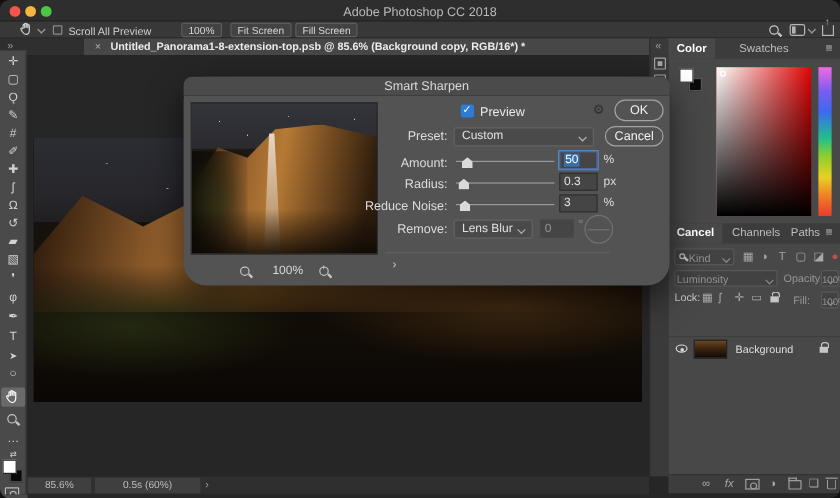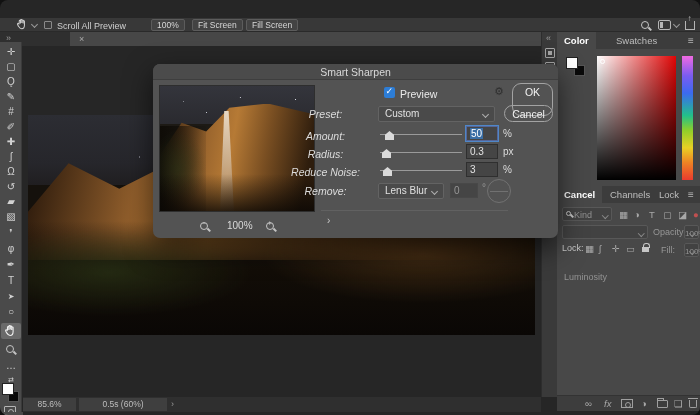--- a/index.html
+++ b/index.html
@@ -64,21 +64,21 @@
   .ph-cliff { left:0; top:8%; width:100%; height:58%;
     clip-path:polygon(0 62%, 8% 24%, 18% 44%, 33% 14%, 52% 2%, 72% 16%, 100% 6%, 100% 100%, 0 100%);
     background:linear-gradient(102deg, #231409 0%, #8f5d2b 22%, #b0752f 38%, #6d451d 58%, #33200e 78%, #140d06 100%); }
   .ph-dark { left:0; bottom:0; width:100%; height:52%;
     background:
       radial-gradient(ellipse 40% 55% at 16% 45%, rgba(56,74,30,.45), transparent 70%),
       radial-gradient(ellipse 45% 60% at 78% 30%, rgba(138,88,36,.35), transparent 70%),
       linear-gradient(180deg, rgba(20,14,8,0) 0%, #120d07 45%, #0a0705 100%); }
 
   
-  .dialog { left:153px; top:64px; width:405px; height:174px; background:#535353; border-radius:7px;
+  .dialog { left:153px; top:64px; width:405px; height:174px; background:#535353; border-radius:19px;
             box-shadow:0 10px 28px rgba(0,0,0,.6); }
   .dlg-title { left:0; top:0; width:100%; height:16px; background:#4b4b4b; border-bottom:1px solid #3e3e3e;
                border-radius:7px 7px 0 0; text-align:center; line-height:16px; color:#d9d9d9; font-size:10.5px; }
   .dlg-thumb { left:6px; top:21px; width:156px; height:127px; background:#1d1a15; border:1px solid #2e2e2e; overflow:hidden; }
   .th-sky { left:0; top:0; width:100%; height:30%;
     background:
       radial-gradient(1px 1px at 15% 40%, #d7dae2 40%, transparent 60%),
       radial-gradient(1px 1px at 30% 70%, #c2c6cf 40%, transparent 60%),
       radial-gradient(1px 1px at 52% 30%, #d7dae2 40%, transparent 60%),
       radial-gradient(1px 1px at 70% 60%, #c2c6cf 40%, transparent 60%),
@@ -89,21 +89,21 @@
     background:linear-gradient(100deg, #2a1a0c 0%, #96622c 28%, #b67a35 46%, #7a4f22 66%, #2e1d0d 92%); }
   .th-trees { left:0; top:32%; width:30%; height:68%;
     background:radial-gradient(ellipse 80% 60% at 40% 50%, rgba(44,54,24,.55), transparent 75%),
                linear-gradient(90deg, #0f0c07 0%, rgba(15,12,7,.1) 100%); }
   .th-wf { left:39%; top:20%; width:9%; height:80%;
     clip-path:polygon(30% 0, 62% 0, 100% 100%, 0 100%);
     background:linear-gradient(180deg, rgba(235,221,202,.95) 0%, rgba(208,188,165,.7) 55%, rgba(150,130,110,.25) 100%); }
   .th-shade { left:0; bottom:0; width:100%; height:30%;
     background:linear-gradient(180deg, rgba(10,7,4,0), rgba(10,7,4,.8)); }
 
-  .dlg-label { color:#dcdcdc; font-size:10.5px; text-align:center; width:95px;font-style:italic; }
+  .dlg-label { color:#dcdcdc; font-size:10.5px; text-align:right; width:95px; }
   .track { height:1px; background:#9a9a9a; }
   .sl-thumb { width:9px; height:9px; background:#dadada;
               clip-path:polygon(50% 0, 100% 42%, 100% 100%, 0 100%, 0 42%); }
   .val-box { width:32px; height:15px; background:#454545; border:1px solid #2f2f2f; color:#e2e2e2;
              font-size:10px; line-height:13px; padding-left:3px; }
   .val-box.focus { border-color:#569; outline:1px solid #4f87c7; }
   .sel-text { background:#3a6ea5; color:#fff; padding:0 1px; }
   .dd { background:#4a4a4a; border:1px solid #636363; border-radius:2px; color:#e0e0e0;
         font-size:10px; line-height:14px; padding-left:6px; }
   .dd::after { content:""; position:absolute; right:6px; top:5px; width:4px; height:4px;
@@ -158,20 +158,26 @@
   
   .statusbar { left:23px; top:397px; width:518px; height:15px; background:#2f2f2f; }
   .stat-box { height:13px; top:1px; background:#3f3f3f; color:#bdbdbd; font-size:8.5px;
               line-height:13px; text-align:center; }
 </style>
 </head>
 <body>
 
 <div id="win">
 
+  <div class="abs titlebar">
+    <div class="abs tl" style="left:8px;background:#f5554a;"></div>
+    <div class="abs tl" style="left:21px;background:#f6b53d;"></div>
+    <div class="abs tl" style="left:34px;background:#4cc645;"></div>
+    <div class="abs title-text">Adobe Photoshop CC 2018</div>
+  </div>
 
   <div class="abs optbar">
     <span class="abs" style="left:16px;top:0;"><svg width="13" height="13" viewBox="0 0 14 14">
           <path d="M3.5 6V3.2c0-.9 1.4-.9 1.4 0V6M4.9 5.5V2.2c0-.9 1.4-.9 1.4 0v3.3M6.3 5.5V2.8c0-.9 1.4-.9 1.4 0V6M7.7 6V3.6c0-.9 1.4-.9 1.4 0v3.9c0 2.4-1 4-3 4-1.6 0-2.2-.7-3.4-2.6-.9-1.4-1.7-2.4-.9-3 .6-.4 1.2.2 1.7 1" fill="none" stroke="#cfcfcf" stroke-width="1.1"></path>
         </svg></span>
     <span class="abs chev" style="left:32px;top:4px;"></span>
     <span class="abs cbx" style="left:44px;top:3px;"></span>
     <span class="abs" style="left:57px;top:2.5px;color:#cfcfcf;font-size:9px;">Scroll All Preview</span>
     <span class="abs opt-btn" style="left:151px;">100%</span>
     <span class="abs opt-btn" style="left:192px;">Fit Screen</span>
@@ -179,20 +185,21 @@
     <span class="abs mag" style="left:641px;top:2.5px;"></span>
     <span class="abs ws" style="left:658px;top:2px;"></span>
     <span class="abs chev" style="left:674px;top:4px;"></span>
     <span class="abs share" style="left:685px;top:3px;"></span>
   </div>
 
   <div class="abs tabstrip">
     <span class="abs" style="left:6px;top:1px;color:#9a9a9a;font-size:9px;">»</span>
     <div class="abs doctab">
       <span class="abs" style="left:9px;top:2px;color:#ababab;font-size:9px;">×</span>
+      <span class="abs doctab-title">Untitled_Panorama1-8-extension-top.psb @ 85.6% (Background copy, RGB/16*) *</span>
     </div>
   </div>
 
   <div class="abs toolbar">
     <span class="abs tool" style="top:4px;">✛</span>
     <span class="abs tool" style="top:19px;">▢</span>
     <span class="abs tool" style="top:34px;">Ǫ</span>
     <span class="abs tool" style="top:49px;">✎</span>
     <span class="abs tool" style="top:64px;">#</span>
     <span class="abs tool" style="top:79px;">✐</span>
@@ -243,54 +250,60 @@
     </div>
     <div class="abs bg-sw" style="left:17px;top:33px;"></div>
     <div class="abs fg-sw" style="left:9px;top:25px;"></div>
     <div class="abs sv-box" style="left:40px;top:24px;width:79px;height:124px;"></div>
     <span class="abs ring" style="left:43px;top:27px;"></span>
     <div class="abs hue-strip" style="left:125px;top:24px;width:11px;height:124px;"></div>
 
     <div class="abs ptabs" style="top:154px;">
       <span class="abs ptab on" style="left:0;">Cancel</span>
       <span class="abs ptab" style="left:46px;">Channels</span>
-      <span class="abs ptab" style="left:95px;">Lock</span>
+      <span class="abs ptab" style="left:95px;">Paths</span>
       <span class="abs menu-ic" style="left:131px;top:3px;">≡</span>
     </div>
 
     <div class="abs small-dd" style="left:5px;top:175px;width:50px;height:14px;">
       <span class="abs mag" style="left:3px;top:3px;width:5px;height:5px;border-width:1px;"></span>
       <span class="abs" style="left:11px;top:1px;">Kind</span>
     </div>
     <span class="abs ic" style="left:62px;top:177px;">▦</span>
     <span class="abs ic" style="left:77px;top:177px;">◑</span>
     <span class="abs ic" style="left:92px;top:177px;">T</span>
     <span class="abs ic" style="left:106px;top:177px;">▢</span>
     <span class="abs ic" style="left:121px;top:177px;">◪</span>
     <span class="abs ic" style="left:136px;top:177px;color:#c05050;">●</span>
 
     <div class="abs small-dd" style="left:5px;top:193px;width:86px;height:14px;">
-      <span class="abs" style="left:1px;top:1px;margin-top:44px;">Luminosity</span>
+      <span class="abs" style="left:1px;top:1px;">Luminosity</span>
     </div>
     <span class="abs dim" style="left:96px;top:195px;font-size:9px;">Opacity:</span>
     <div class="abs small-dd" style="left:127px;top:193px;width:15px;height:14px;font-size:8px;padding-left:1px;">
       <span class="abs" style="left:0;top:2px;">100%</span>
     </div>
 
     <span class="abs" style="left:5px;top:211px;font-size:9px;color:#c6c6c6;">Lock:</span>
     <span class="abs ic" style="left:28px;top:211px;">▦</span>
     <span class="abs ic" style="left:42px;top:211px;">ʃ</span>
     <span class="abs ic" style="left:55px;top:211px;">✛</span>
     <span class="abs ic" style="left:69px;top:211px;">▭</span>
     <span class="abs lock-ic" style="left:85px;top:215px;"></span>
     <span class="abs dim" style="left:104px;top:213px;font-size:9px;">Fill:</span>
     <div class="abs small-dd" style="left:127px;top:211px;width:15px;height:14px;font-size:8px;padding-left:1px;">
       <span class="abs" style="left:0;top:2px;">100%</span>
     </div>
 
+    <div class="abs" style="left:0;top:248px;width:143px;height:19px;border-top:1px solid #3e3e3e;">
+      <span class="abs eye" style="left:6px;top:6px;"></span>
+      <div class="abs lth" style="left:21px;top:1.5px;"></div>
+      <span class="abs" style="left:56px;top:5px;color:#ddd;font-size:9px;">Background</span>
+      <span class="abs lock-ic" style="left:126px;top:8px;"></span>
+    </div>
 
     <div class="abs" style="left:0;top:363px;width:143px;height:16px;background:#3d3d3d;border-top:1px solid #333;">
       <span class="abs ic" style="left:28px;top:2px;">∞</span>
       <span class="abs ic" style="left:47px;top:2px;font-style:italic;">fx</span>
       <span class="abs maskic" style="left:64px;top:3px;"></span>
       <span class="abs ic" style="left:84px;top:2px;">◑</span>
       <span class="abs folder" style="left:100px;top:4px;"></span>
       <span class="abs ic" style="left:117px;top:2px;">❏</span>
       <span class="abs trash" style="left:132px;top:4px;"></span>
     </div>
@@ -305,21 +318,21 @@
       <div class="abs th-wf"></div>
       <div class="abs th-shade"></div>
     </div>
     <span class="abs mag minus" style="left:47px;top:158px;"></span>
     <span class="abs" style="left:74px;top:156px;color:#dadada;font-size:10px;">100%</span>
     <span class="abs mag plus" style="left:113px;top:158px;"></span>
 
     <span class="abs cb-on" style="left:231px;top:23px;"></span>
     <span class="abs" style="left:247px;top:24px;color:#eaeaea;font-size:10.5px;">Preview</span>
     <span class="abs" style="left:341px;top:21px;color:#2f2f2f;font-size:11px;">⚙</span>
-    <div class="abs pill" style="left:359px;top:19px;width:41px;height:33px;line-height:17px;">OK</div>
+    <div class="abs pill" style="left:359px;top:19px;width:41px;height:18px;line-height:17px;">OK</div>
     <div class="abs pill" style="left:351px;top:41px;width:49px;height:17px;line-height:17px;">Cancel</div>
 
     <div class="abs dlg-label" style="left:125px;top:44px;">Preset:</div>
     <div class="abs dd" style="left:225px;top:42px;width:117px;height:16px;"><span>Custom</span></div>
 
     <div class="abs dlg-label" style="left:125px;top:66px;">Amount:</div>
     <div class="abs track" style="left:227px;top:70px;width:82px;"></div>
     <div class="abs sl-thumb" style="left:232px;top:67px;"></div>
     <div class="abs val-box focus" style="left:313px;top:62px;"><span class="sel-text">50</span></div>
     <span class="abs" style="left:350px;top:64px;color:#dcdcdc;">%</span>

